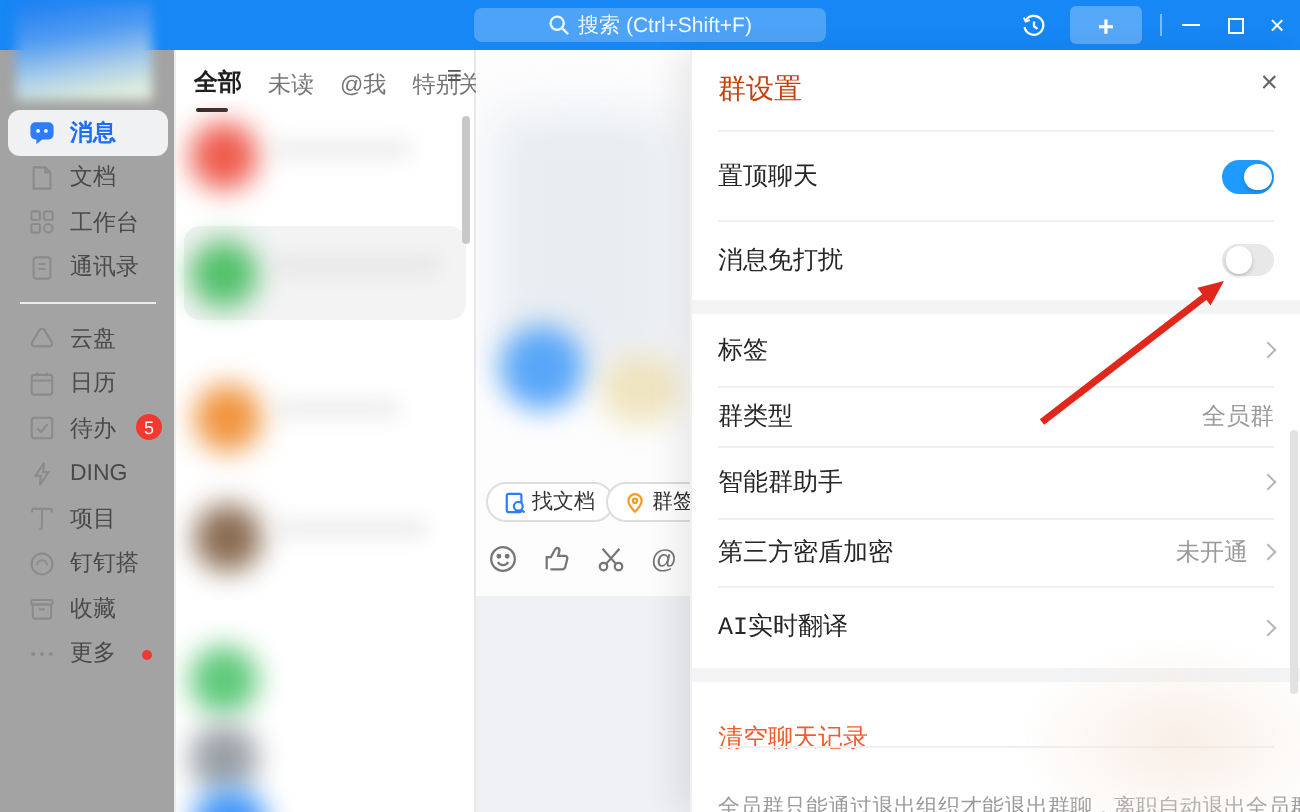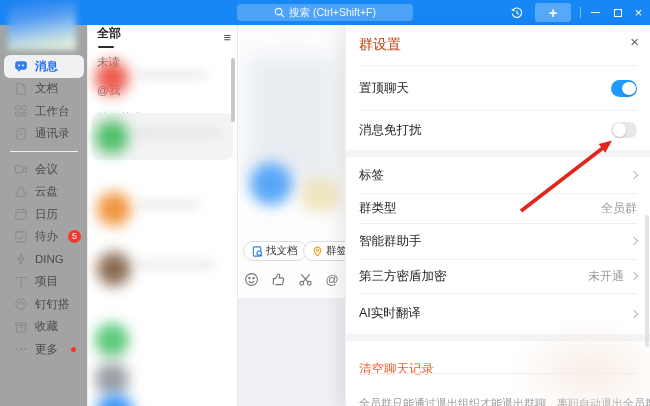--- a/index.html
+++ b/index.html
@@ -31,21 +31,21 @@
     padding-left:10px; font-size:11.5px; color:#4a4a4a; border-radius:6px; cursor:pointer; }
   .side-item.active { background:#f0f1f2; color:#1e6ef5; font-weight:bold; }
   .side-item svg { flex:none; }
   .side-divider { height:1px; background:#ededed; margin:6px 10px; }
   .badge { position:absolute; right:3px; top:4px; min-width:13px; height:13px; border-radius:7px; background:#f3392f;
     color:#fff; font-size:9px; display:flex; align-items:center; justify-content:center; padding:0 2px; }
   .red-dot { position:absolute; right:8px; top:9px; width:5px; height:5px; border-radius:50%; background:#f3392f; }
 
   
   #chatlist { position:absolute; left:88px; top:25px; width:150px; height:381px; background:#fff; border-right:1px solid #e8e8e8; }
-  #tabs { position:absolute; left:0; top:0; width:150px; height:25px; display:flex; align-items:flex-start; padding-left:9px; gap:13px;flex-direction:column; }
+  #tabs { position:absolute; left:0; top:0; width:150px; height:25px; display:flex; align-items:flex-end; padding-left:9px; gap:13px; }
   .tab { font-size:11.5px; color:#757575; cursor:pointer; position:relative; white-space:nowrap; }
   .tab.active { font-size:12px; color:#1f1f1f; font-weight:bold; }
   .tab.active::after { content:""; position:absolute; left:1px; bottom:-6px; width:16px; height:2.5px; background:#2b2b2b; border-radius:2px; }
   #list-menu { position:absolute; right:6px; top:5px; font-size:13px; color:#555; cursor:pointer; }
   #conv-list { position:absolute; left:0; top:25px; width:149px; height:356px; overflow:hidden; }
   #sel-conv { position:absolute; left:4px; top:63px; width:141px; height:47px; background:#f3f3f4; border-radius:8px; }
   .blob { position:absolute; border-radius:50%; filter:blur(7px); }
   .bar { position:absolute; height:9px; border-radius:4px; background:#dcdcdc; opacity:.55; filter:blur(5px); }
   #cl-scroll { position:absolute; left:143px; top:33px; width:4px; height:64px; background:#c8c8c8; border-radius:2px; }
 
@@ -57,21 +57,21 @@
   .ct-icon { position:absolute; top:246px; width:16px; height:16px; color:#767676; display:flex; align-items:center; justify-content:center; cursor:pointer; font-size:13px; }
 
   
   #panel { position:absolute; left:345px; top:25px; width:305px; height:381px; background:#fff; z-index:10;
     box-shadow:-8px 0 14px rgba(0,0,0,.07); border-left:1px solid #f0f0f0; }
   #p-title { position:absolute; left:13px; top:11px; font-size:14px; color:#c2410c; font-weight:500; }
   #p-close { position:absolute; right:11px; top:8px; font-size:15px; color:#666; cursor:pointer; }
   .p-div { position:absolute; left:13px; right:13px; height:1px; background:#efefef; }
   .p-gap { position:absolute; left:0; width:305px; height:7px; background:#f2f4f6; }
   .p-row { position:absolute; left:13px; right:13px; display:flex; align-items:center; justify-content:space-between; cursor:pointer; }
-  .p-label { font-size:12.5px; color:#262626; }
+  .p-label { font-size:12.5px; color:#262626;font-family:Liberation Mono, monospace; }
   .p-value { font-size:12px; color:#9a9a9a; }
   .p-right { display:flex; align-items:center; gap:7px; }
   .chev { width:6px; height:6px; border-top:1.5px solid #b5b5b5; border-right:1.5px solid #b5b5b5; transform:rotate(45deg); }
   .toggle { position:relative; width:26px; height:16.5px; border-radius:9px; cursor:pointer; }
   .toggle.on { background:#1f9aff; }
   .toggle.off { background:#e8e8e8; }
   .knob { position:absolute; top:1.5px; width:13.5px; height:13.5px; border-radius:50%; background:#fff; box-shadow:0 1px 2px rgba(0,0,0,.2); }
   .toggle.on .knob { right:1.5px; } .toggle.off .knob { left:1.5px; }
   .danger { color:#f25b2d !important; }
   #quit-desc { position:absolute; left:13px; top:371px; width:292px; font-size:11px; color:#9b9b9b; white-space:nowrap; overflow:hidden; }
@@ -145,27 +145,20 @@
       <span>工作台</span>
     </div>
     <div class="side-item">
       <svg width="14" height="14" viewBox="0 0 15 15" fill="none" stroke="#8b8b8b" stroke-width="1.1">
           <rect x="3" y="1.8" width="9" height="11.4" rx="1.4"></rect>
           <path d="M5.6 5.4 h3.8 M5.6 8 h3.8"></path>
         </svg>
       <span>通讯录</span>
     </div>
     <div class="side-divider"></div>
-    <div class="side-item">
-      <svg width="14" height="14" viewBox="0 0 15 15" fill="none" stroke="#8b8b8b" stroke-width="1.1">
-          <rect x="1.5" y="4" width="8.3" height="7.4" rx="1.8"></rect>
-          <path d="M9.8 7.7 l3.6 -2.1 v5.8 l-3.6 -2.1"></path>
-        </svg>
-      <span>会议</span>
-    </div>
     <div class="side-item">
       <svg width="14" height="14" viewBox="0 0 15 15" fill="none" stroke="#8b8b8b" stroke-width="1.1">
           <path d="M6.2 3.2 a1.6 1.6 0 0 1 2.6 0 l4 6.5 a1.5 1.5 0 0 1 -1.3 2.3 h-8 a1.5 1.5 0 0 1 -1.3 -2.3 z"></path>
         </svg>
       <span>云盘</span>
     </div>
     <div class="side-item">
       <svg width="14" height="14" viewBox="0 0 15 15" fill="none" stroke="#8b8b8b" stroke-width="1.1">
           <rect x="2" y="2.6" width="11" height="10.6" rx="1.4"></rect>
           <path d="M2 5.6 h11 M5 1.4 v2 M10 1.4 v2"></path>

